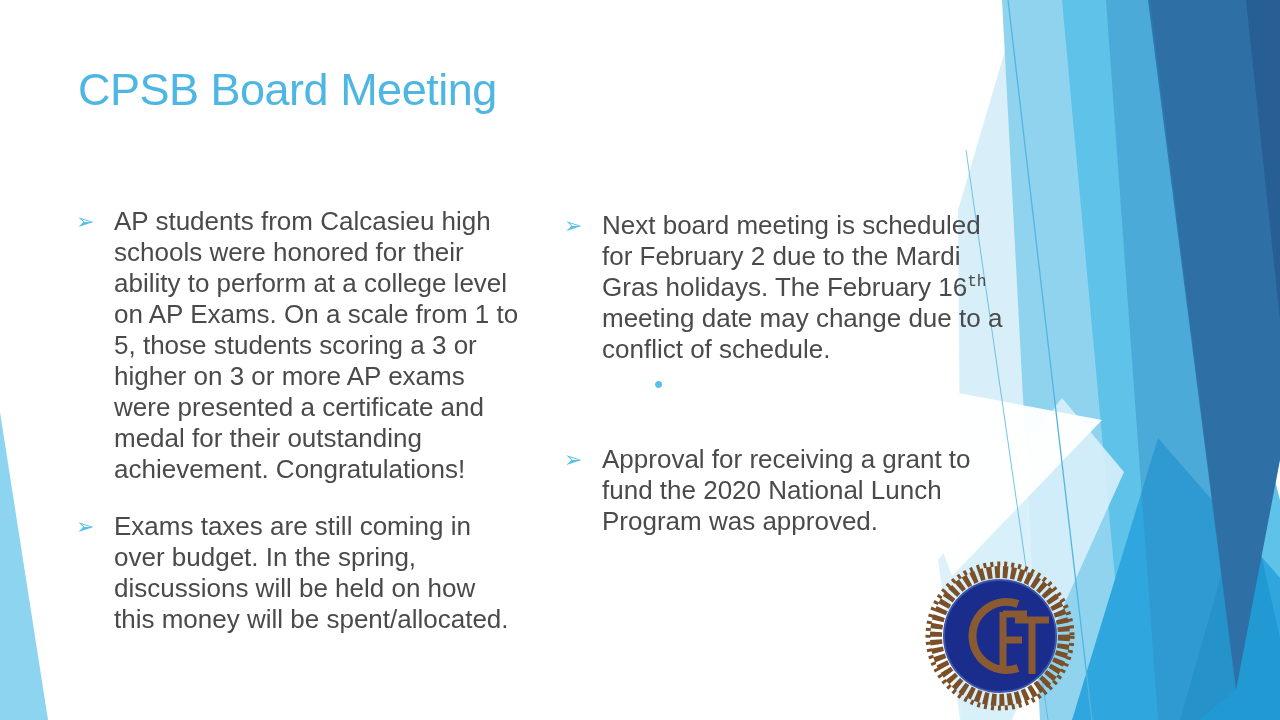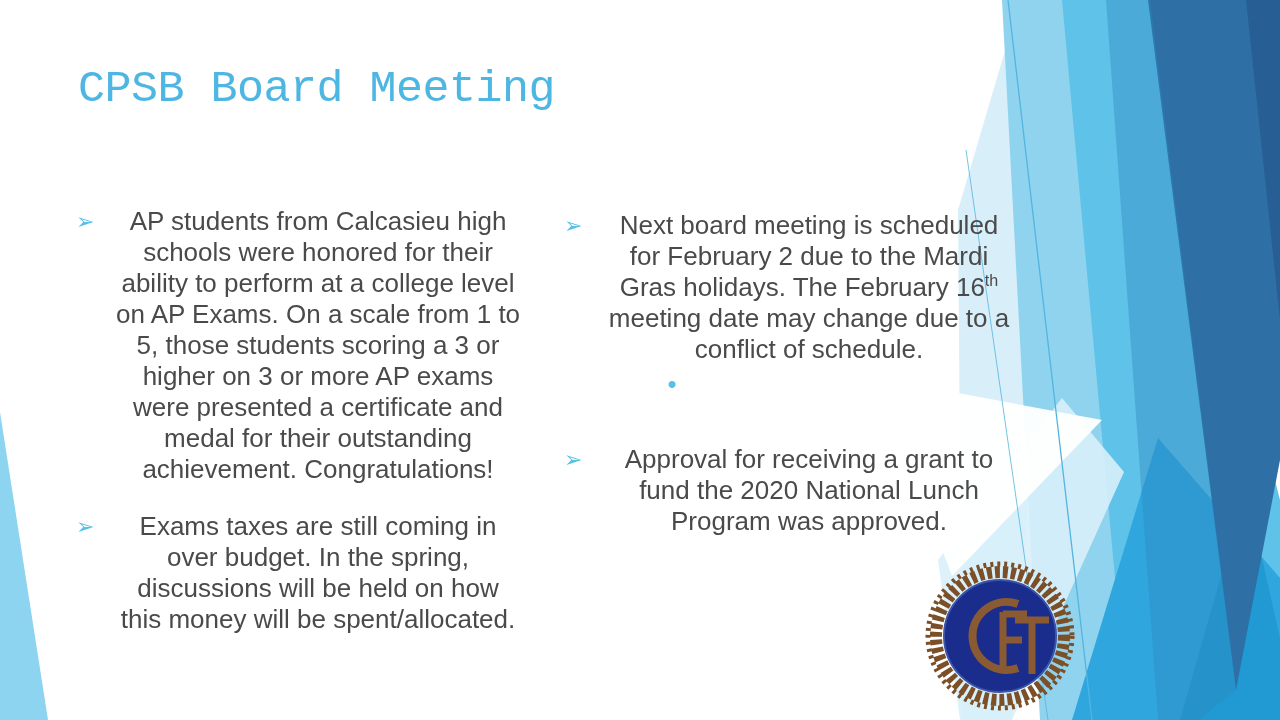--- a/index.html
+++ b/index.html
@@ -6,36 +6,35 @@
   .slide {
     position:relative; width:1280px; height:720px;
     background:#ffffff; overflow:hidden;
     font-family:"Liberation Sans", sans-serif;
   }
   .decor { position:absolute; inset:0; width:1280px; height:720px; }
   .title {
     position:absolute; left:78px; top:62px; width:700px;
     color:#4db6e2; font-size:45px; line-height:56px; font-weight:400;
     letter-spacing:-0.5px;
-    font-family:Liberation Mono, monospace;
   }
   .col { position:absolute; color:#4a4a4a; font-size:26px; line-height:31px; }
   .col-left  { left:76px;  top:206px; width:446px; }
   .col-right { left:564px; top:210px; width:452px; }
   .item { display:flex; align-items:flex-start; }
   .item + .item { margin-top:26px; }
   .item.gap-big { margin-top:44px; }
   .bullet {
     flex:0 0 38px; color:#56c0e8; font-size:22px; line-height:31px;
     user-select:none;
   }
   .bullet.dot { flex:0 0 36px; font-size:26px; }
-  .body { flex:1;text-align:center; }
+  .body { flex:1; }
   .sub { display:flex; margin:4px 0 0 52px; width:340px; }
-  sup { font-size:0.62em; vertical-align:super; line-height:0; }
+  sup { font-size:0.62em; vertical-align:super; line-height:0;font-family:Liberation Mono, monospace; }
   .logo { position:absolute; left:919px; top:554px; width:162px; height:166px; }
 </style>
 </head>
 <body>
 
 <div class="slide">
 
   <svg class="decor" viewBox="0 0 1280 720" aria-hidden="true">
 
     <polygon points="958,210 1020,0 1066,0 1012,720 962,720" fill="#d8effa"></polygon>

